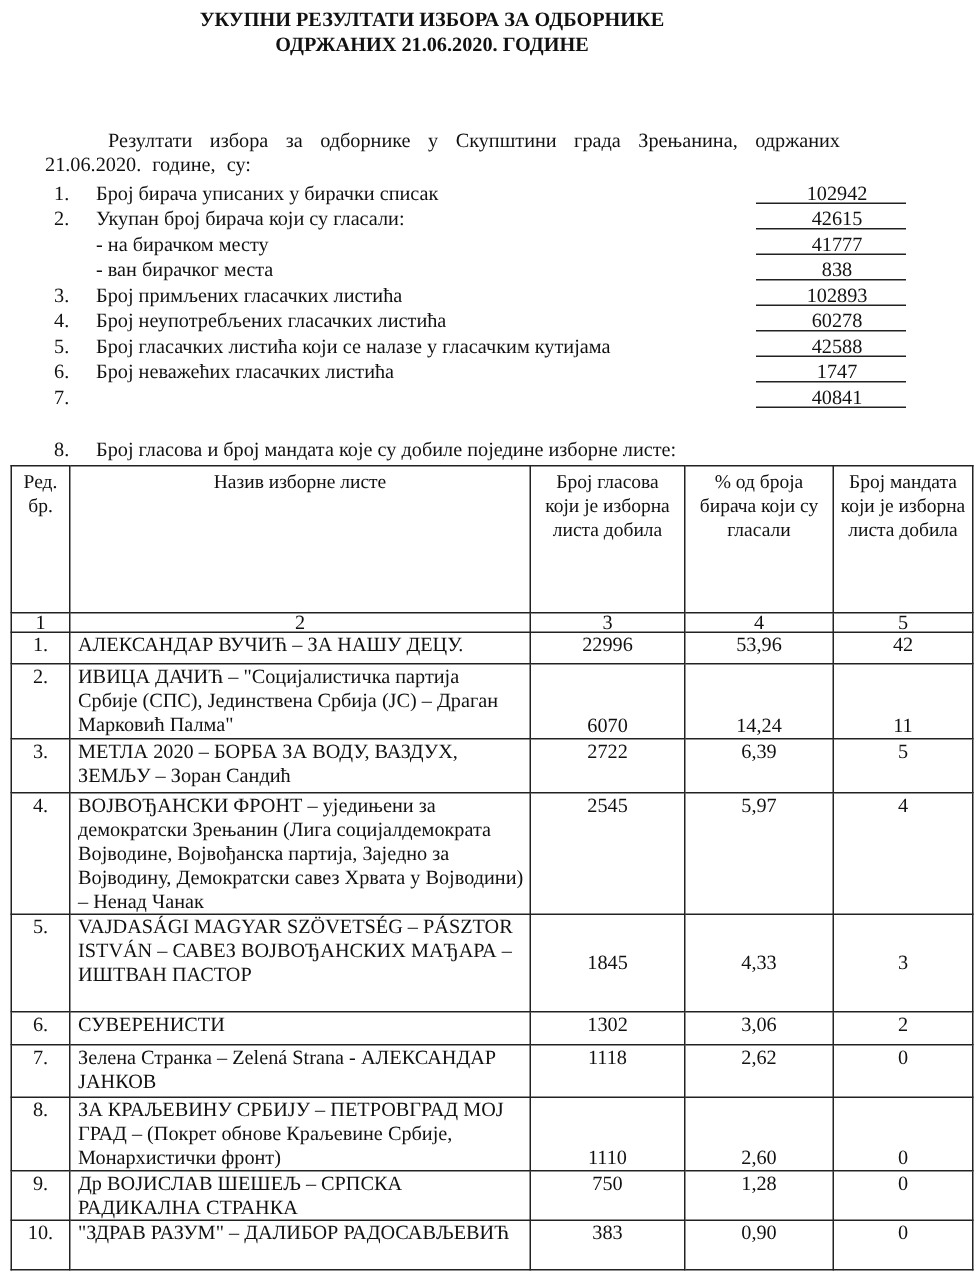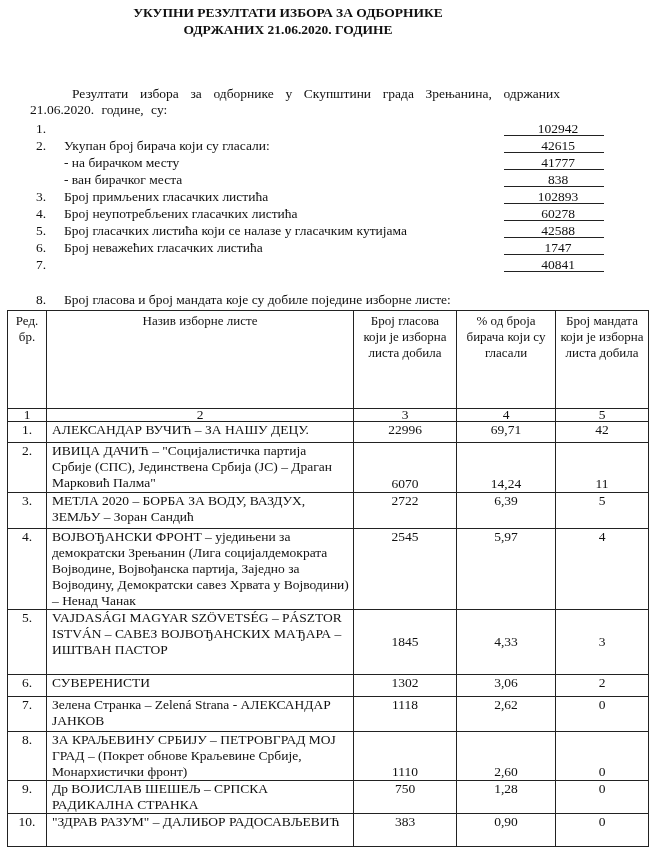--- a/index.html
+++ b/index.html
@@ -57,20 +57,21 @@
   <div>ОДРЖАНИХ 21.06.2020. ГОДИНЕ</div>
 </div>
 
 <div class="intro">
   <div class="p1">Резултати избора за одборнике у Скупштини града Зрењанина, одржаних 21.06.2020. године, су:</div>
 </div>
 
 <div class="stats">
   <div class="stat-row" style="top:0px">
     <span class="stat-num">1.</span>
+    <span class="stat-label">Број бирача уписаних у бирачки списак</span>
     <span class="stat-value">102942</span>
   </div>
   <div class="stat-row" style="top:17px">
     <span class="stat-num">2.</span>
     <span class="stat-label">Укупан број бирача који су гласали:</span>
     <span class="stat-value">42615</span>
   </div>
   <div class="stat-row" style="top:34px">
     <span class="stat-num"></span>
     <span class="stat-label">- на бирачком месту</span>
@@ -134,21 +135,21 @@
       <td>1</td>
       <td>2</td>
       <td>3</td>
       <td>4</td>
       <td>5</td>
     </tr>
     <tr style="height:21px">
       <td class="c1">1.</td>
       <td class="name">АЛЕКСАНДАР ВУЧИЋ – ЗА НАШУ ДЕЦУ.</td>
       <td class="c3">22996</td>
-      <td class="c4">69,71</td>
+      <td class="c4">53,96</td>
       <td class="c5">42</td>
     </tr>
     <tr style="height:50px">
       <td class="c1">2.</td>
       <td class="name">ИВИЦА ДАЧИЋ – "Социјалистичка партија Србије (СПС), Јединствена Србија (ЈС) – Драган Марковић Палма"</td>
       <td class="c3 bottom">6070</td>
       <td class="c4 bottom">14,24</td>
       <td class="c5 bottom">11</td>
     </tr>
     <tr style="height:36px">

